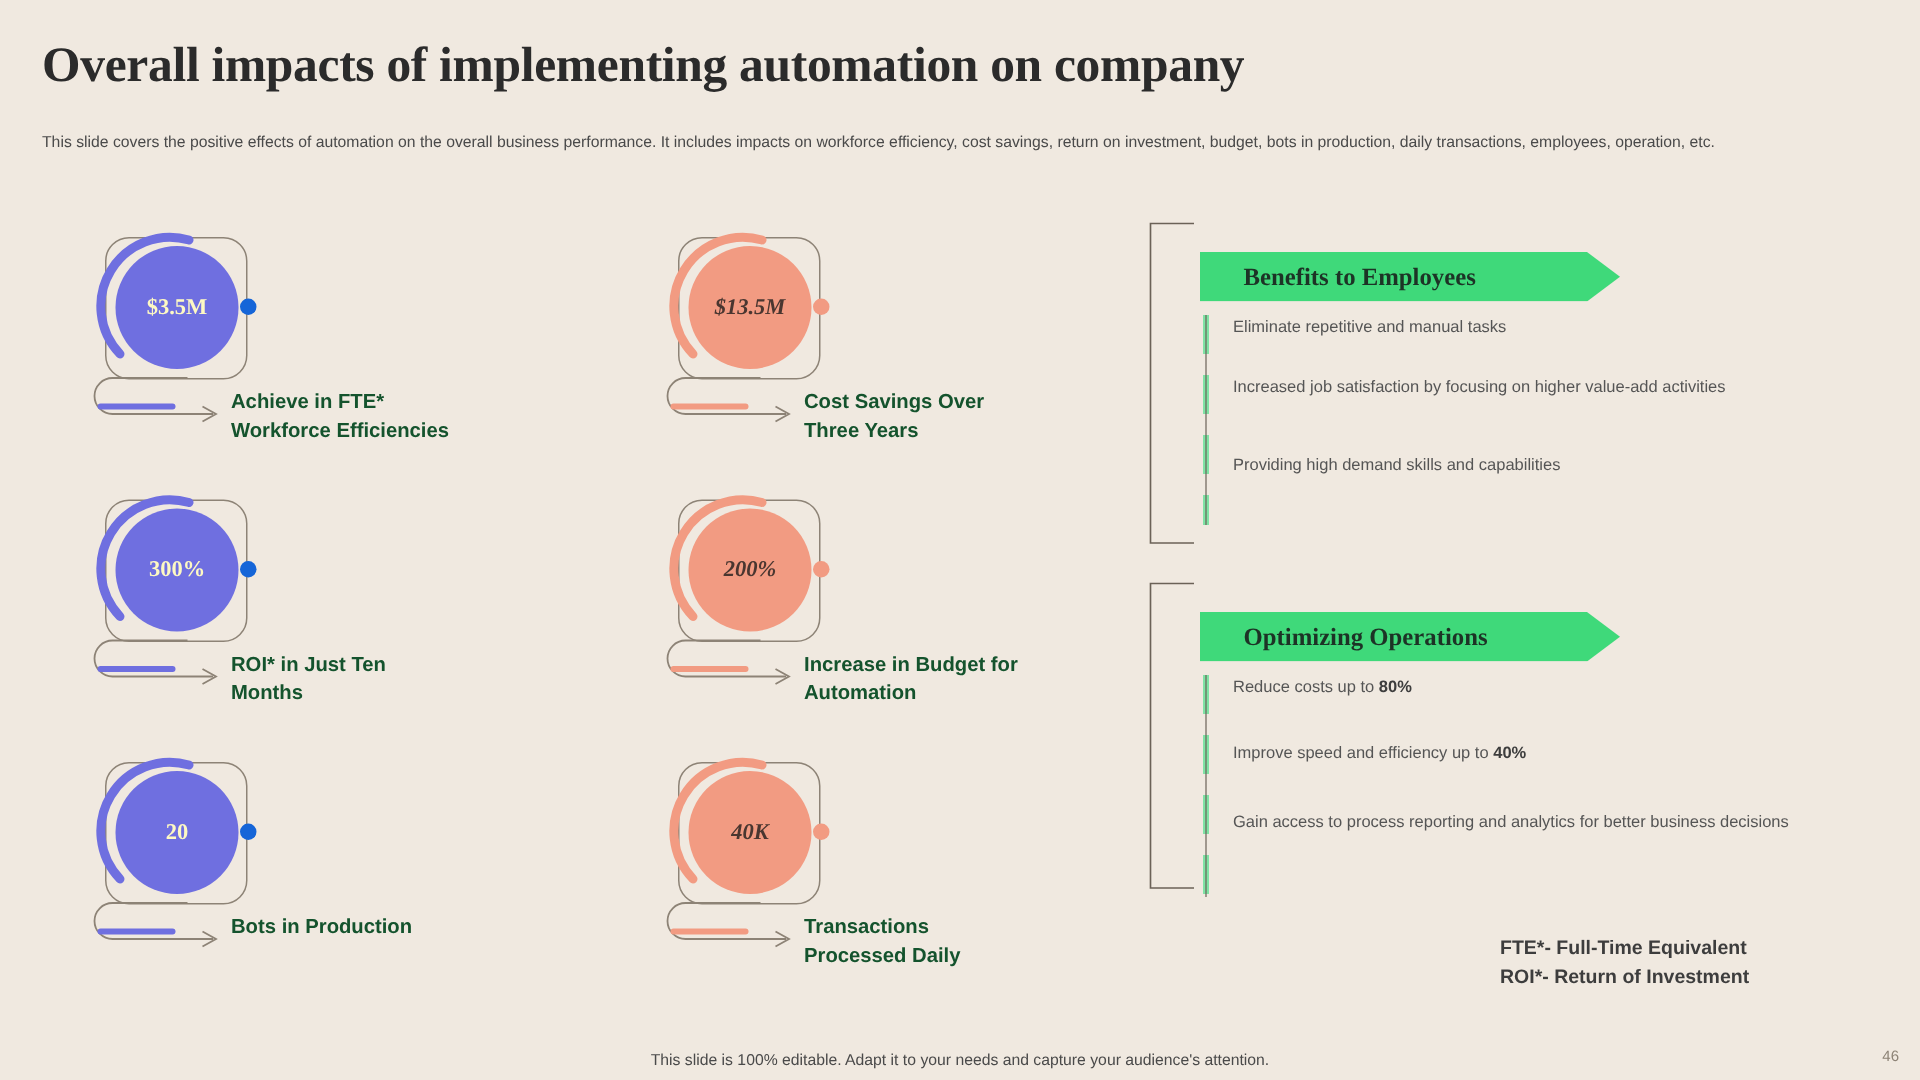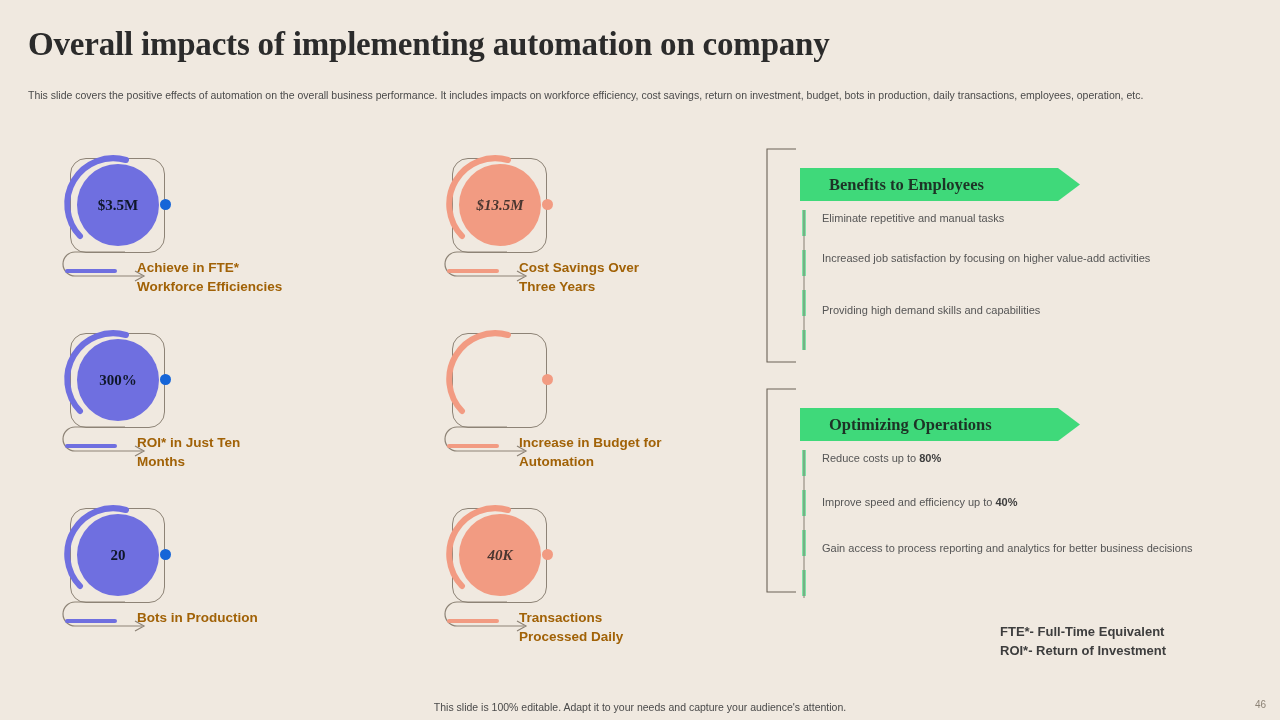--- a/index.html
+++ b/index.html
@@ -30,36 +30,36 @@
     position: absolute; left: 40px; top: 8px; width: 95px; height: 95px;
     border: 1.2px solid #8d8376; border-radius: 16px; background: transparent;
   }
   .kpi-circle {
     position: absolute; left: 47px; top: 14px; width: 82px; height: 82px;
     border-radius: 50%;
     display: flex; align-items: center; justify-content: center;
     font-family: "Liberation Serif", serif;
     font-size: 15px; font-weight: 700;
   }
-  .kpi-circle.purple { background: #6f6fe0; color: #0f172a; }
+  .kpi-circle.purple { background: #6f6fe0; color: #fef9c3; }
   .kpi-circle.orange { background: #f29b82; color: #4a3630; font-style: italic; }
   .kpi-arc { position: absolute; left: 28px; top: -2px; width: 118px; height: 118px; }
   .kpi-dot {
     position: absolute; width: 11px; height: 11px; border-radius: 50%;
     left: 130px; top: 49px;
   }
   .kpi-dot.purple { background: #1565d8; }
   .kpi-dot.orange { background: #f29b82; }
   .kpi-connector { position: absolute; left: 0px; top: 96px; width: 125px; height: 38px; }
   .kpi-bar { position: absolute; width: 52px; height: 4px; border-radius: 2px; left: 35px; top: 119px; }
   .kpi-bar.purple { background: #6f6fe0; }
   .kpi-bar.orange { background: #f29b82; }
   .kpi-label {
-    position: absolute; left: 107px; top: 108px; width: 235px;
-    font-size: 13.5px; font-weight: 700; line-height: 19px; color: #a16207;
+    position: absolute; left: 124px; top: 108px; width: 235px;
+    font-size: 13.5px; font-weight: 700; line-height: 19px; color: #14532d;
   }
 
   
   .panel { position: absolute; width: 500px; }
   .panel-bracket { position: absolute; left: 0; top: 0; width: 42px; }
   .banner {
     position: absolute; left: 40px; top: 20px; height: 33px; width: 280px;
     background: #3fd97a;
     clip-path: polygon(0 0, calc(100% - 22px) 0, 100% 50%, calc(100% - 22px) 100%, 0 100%);
     display: flex; align-items: center;
@@ -147,20 +147,21 @@
           <div class="kpi-bar purple"></div>
         </div>
         <div class="kpi-label">ROI* in Just Ten<br>Months</div>
       </div>
       <div class="kpi" style="left: 412px; top: 325px;">
         <div class="kpi-visual">
           <div class="kpi-box"></div>
           <svg class="kpi-arc" viewBox="0 0 118 118">
             <path d="M 22 88 A 46 46 0 0 1 68 12" fill="none" stroke="#f29b82" stroke-width="6" stroke-linecap="round"></path>
           </svg>
+          <div class="kpi-circle orange">200%</div>
           <div class="kpi-dot orange"></div>
           <svg class="kpi-connector" viewBox="0 0 125 38">
             <path d="M 95 6 L 45 6 A 12 12 0 0 0 45 30 L 112 30" fill="none" stroke="#8d8376" stroke-width="1.2"></path>
             <path d="M 105 25 L 114 30 L 105 35" fill="none" stroke="#8d8376" stroke-width="1.2"></path>
           </svg>
           <div class="kpi-bar orange"></div>
         </div>
         <div class="kpi-label">Increase in Budget for<br>Automation</div>
       </div>
       <div class="kpi" style="left: 30px; top: 500px;">

